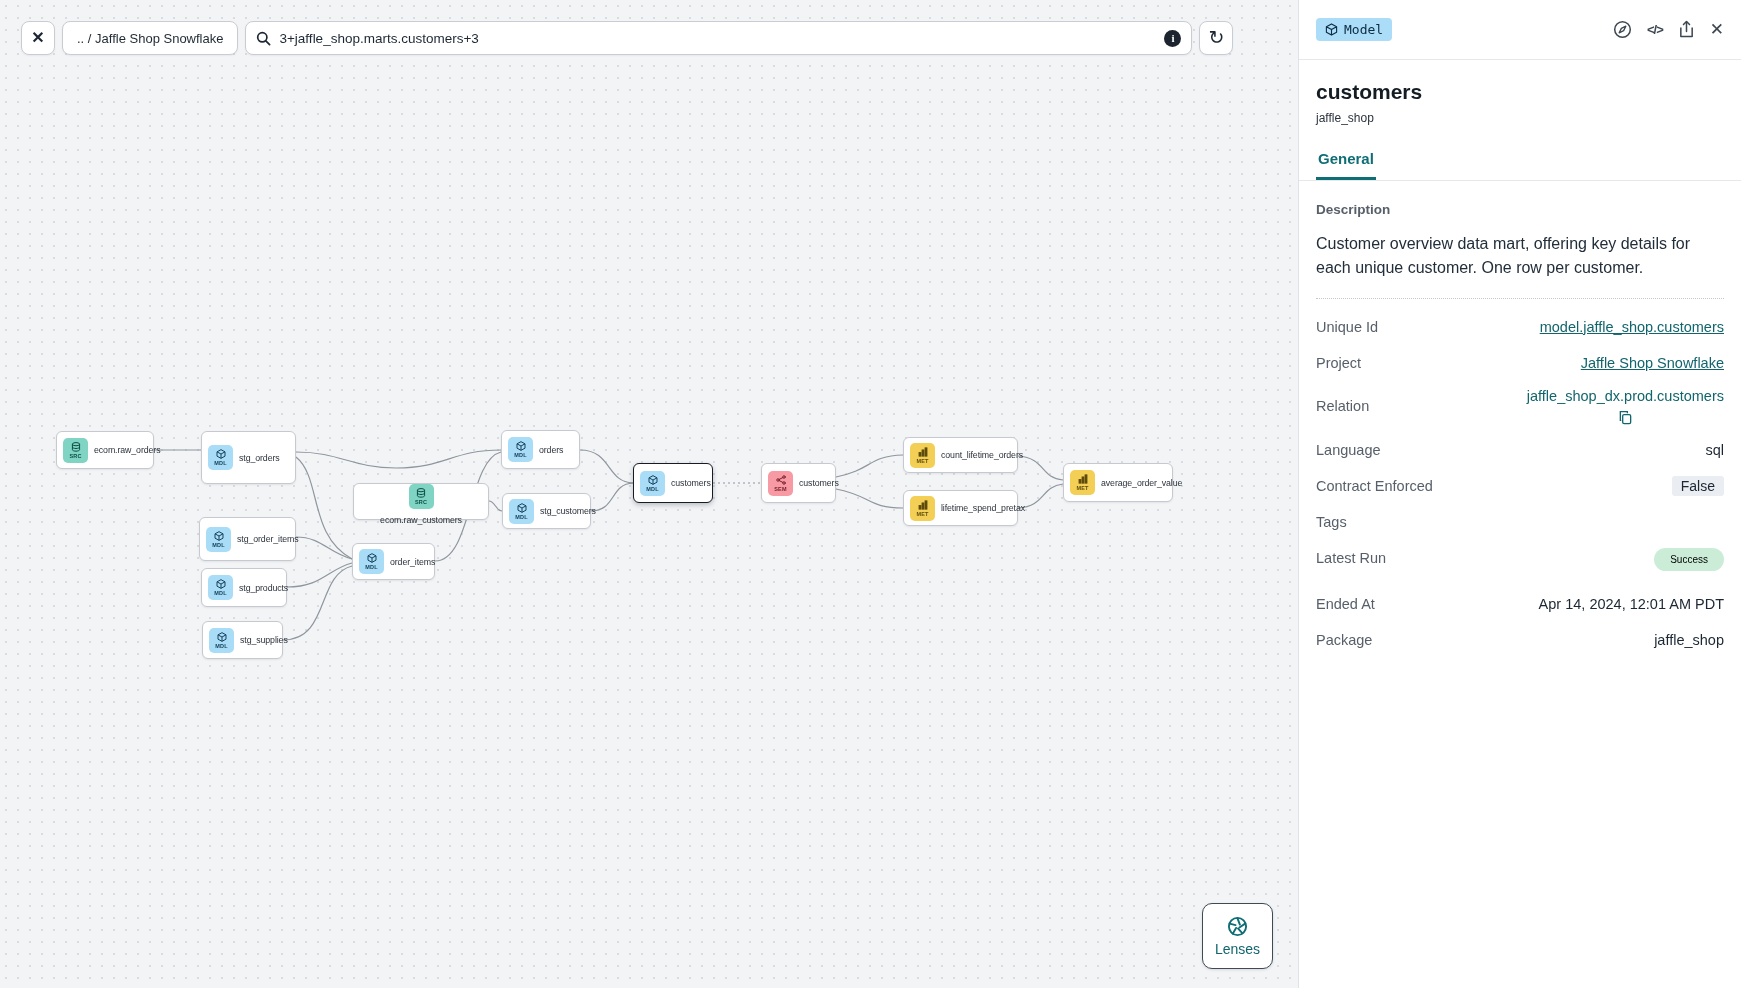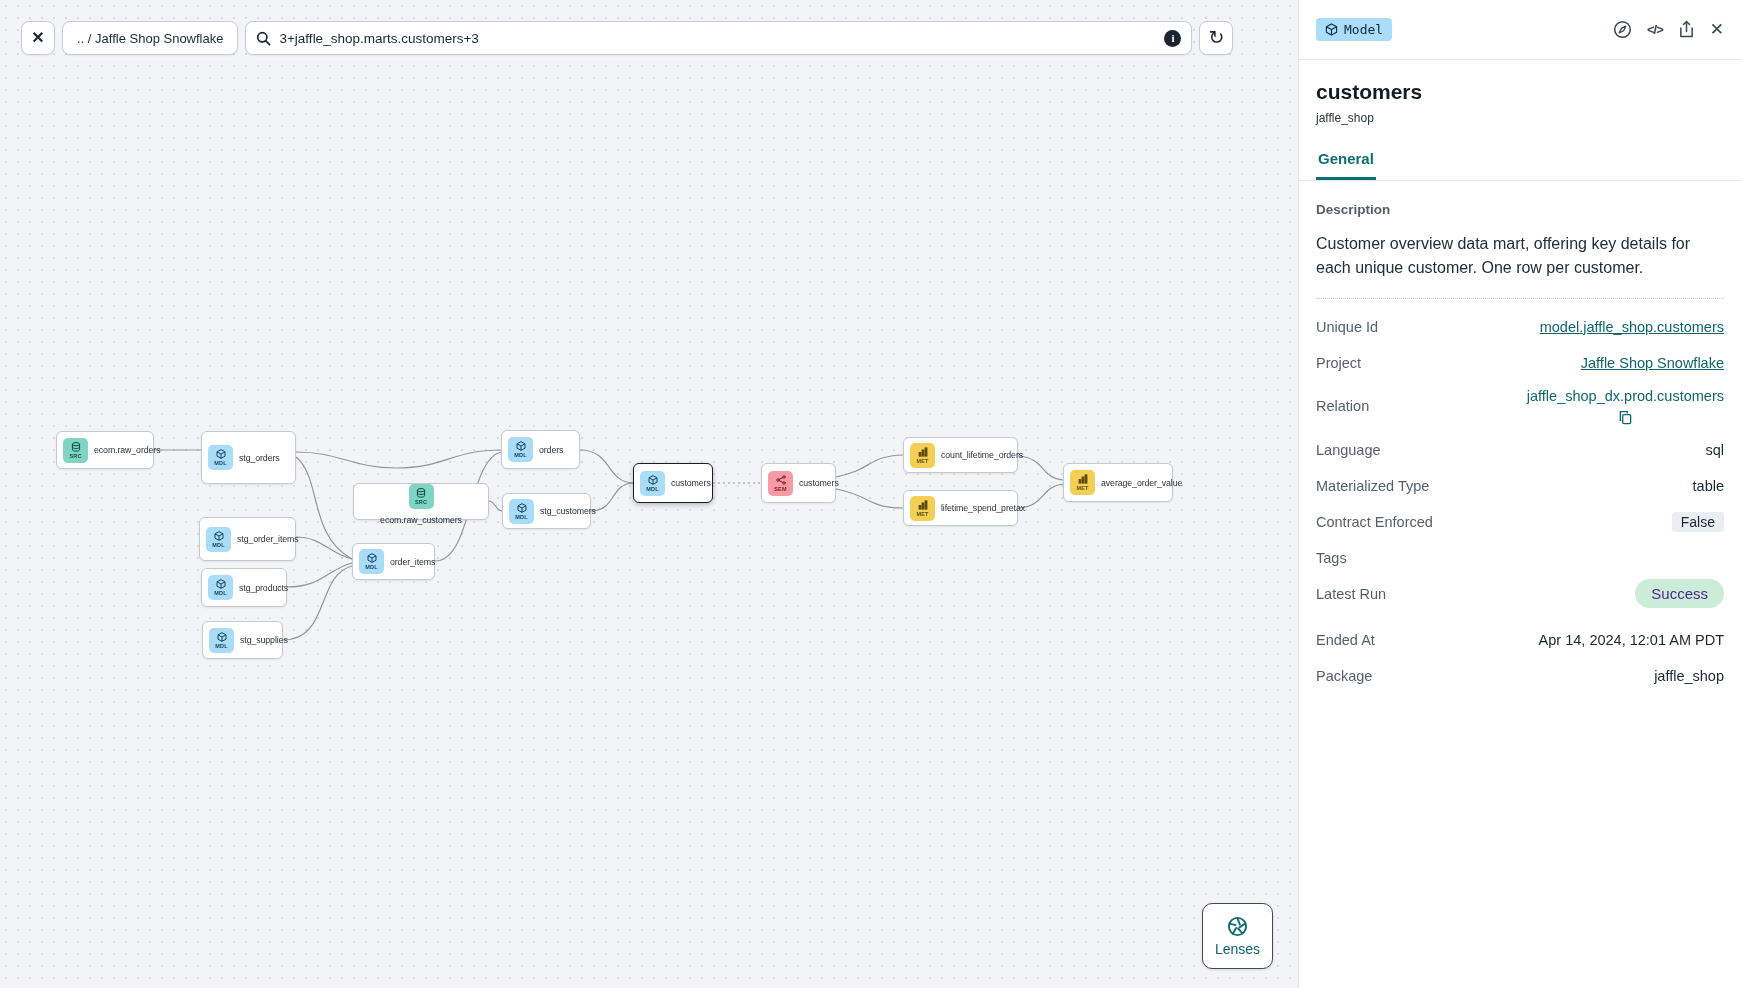--- a/index.html
+++ b/index.html
@@ -78,22 +78,22 @@
   .desc { font-size:16px; line-height:1.52; color:#222e3a; margin-bottom:17px; }
   .dotted { border-bottom:1px dotted #c3c7ce; margin-bottom:17px; }
 
   .frow { display:flex; align-items:center; justify-content:space-between; min-height:22px;
     margin-bottom:14px; }
   .flabel { font-size:14.5px; color:#57606a; }
   .fvalue { font-size:14.5px; color:#1c2733; text-align:right; }
   .fvalue.link { color:#11656d; text-decoration:underline; cursor:pointer; }
   .fvalue.tealcopy { color:#11656d; display:flex; align-items:center; gap:6px; cursor:pointer;flex-direction:column; }
   .badge-gray { background:#eaedf1; color:#1c2733; padding:2px 9px; border-radius:3px; font-size:14px;margin-top:32px; }
-  .badge-success { background:#cbedd8; color:#4c1d95; padding:6px 16px; border-radius:999px;
-    font-size:15px; }
+  .badge-success { background:#cbedd8; color:#000000; padding:6px 16px; border-radius:999px;
+    font-size:10px; }
   .frow.gap-top { margin-top:24px; }
 </style>
 </head>
 <body>
 
 <div class="canvas">
   <svg class="edges" id="edge-svg" width="1298" height="988">
       <path d="M154 450 L201 450" fill="none" stroke="#8f969e" stroke-width="1.2"></path>
       <path d="M296 452 C340 452 352 468 396 468 C446 468 452 450 501 450" fill="none" stroke="#8f969e" stroke-width="1.2"></path>
       <path d="M296 457 C322 478 308 535 352 559" fill="none" stroke="#8f969e" stroke-width="1.2"></path>
@@ -357,24 +357,20 @@
               <rect x="5" y="5" width="8.5" height="9.5" rx="1.5" fill="none" stroke="#11656d" stroke-width="1.4"></rect>
               <path d="M3.5 11 L2.5 11 L2.5 1.8 L10 1.8 L10 3.5" fill="none" stroke="#11656d" stroke-width="1.4"></path>
             </svg>
           </span>
         </div>
         <div class="frow">
           <span class="flabel">Language</span>
           <span class="fvalue">sql</span>
         </div>
         <div class="frow">
-          <span class="flabel">Materialized Type</span>
-          <span class="fvalue">table</span>
-        </div>
-        <div class="frow">
           <span class="flabel">Contract Enforced</span>
           <span class="fvalue"><span class="badge-gray">False</span></span>
         </div>
         <div class="frow">
           <span class="flabel">Tags</span>
           <span class="fvalue"></span>
         </div>
         <div class="frow">
           <span class="flabel">Latest Run</span>
           <span class="fvalue"><span class="badge-success">Success</span></span>

